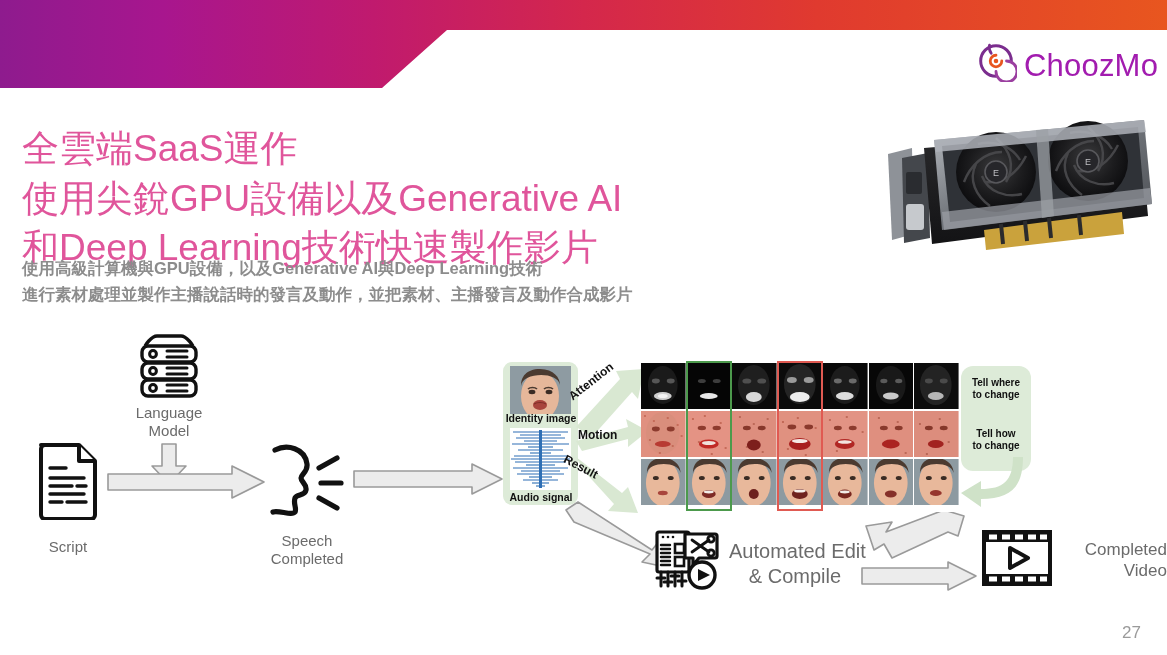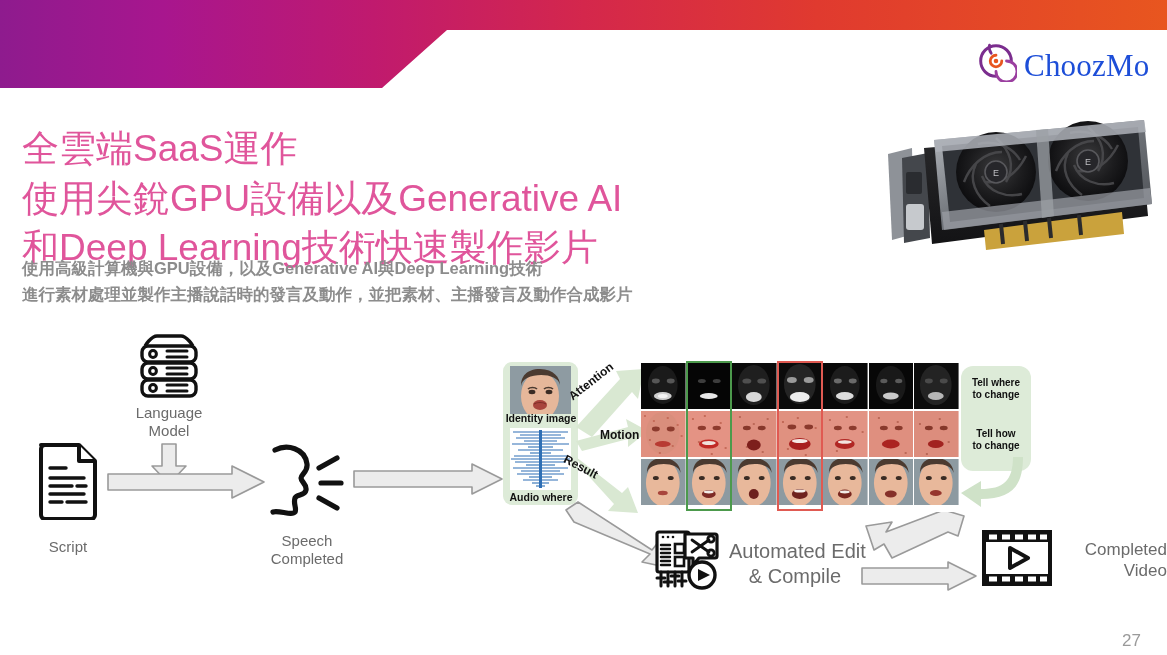--- a/index.html
+++ b/index.html
@@ -21,35 +21,35 @@
   .banner-title{
     position:absolute;left:22px;top:14px;
     color:#ffffff;font-size:33px;font-weight:bold;letter-spacing:1px;
     text-shadow:0 0 3px rgba(255,255,255,.35);
     white-space:nowrap;
   }
 
   
   .logo{position:absolute;left:975px;top:38px;display:flex;align-items:center;gap:7px;}
   .logo-mark{width:42px;height:42px;display:block;}
-  .logo-text{font-size:31px;color:#1d4ed8;letter-spacing:.2px;font-family:Liberation Serif, serif;margin-top:10px;}
+  .logo-text{font-size:31px;color:#a21caf;letter-spacing:.2px;font-family:Liberation Sans, sans-serif;margin-top:10px;}
 
   
   .headline{
     position:absolute;left:22px;top:124px;
     color:#E0559B;font-size:37px;font-weight:normal;line-height:1.34;
     white-space:pre;
   }
   .subtext{
     position:absolute;left:22px;top:255px;
     color:#8C8C8C;font-size:16.5px;font-weight:bold;line-height:1.6;
     white-space:pre;
   }
   .pagenum{
-    position:absolute;right:26px;bottom:4px;
+    position:absolute;right:26px;bottom:12px;
     color:#9A9A9A;font-size:17px;
   }
 
   
   .gpu-wrap{position:absolute;left:872px;top:112px;width:288px;height:150px;}
 
   
   .node-label{
     position:absolute;color:#6B6B6B;font-size:15px;text-align:center;line-height:1.18;
     white-space:pre;
@@ -317,33 +317,33 @@
         <line x1="11" y1="43" x2="50" y2="43"></line>
         <line x1="7" y1="46" x2="54" y2="46"></line>
         <line x1="19" y1="49" x2="42" y2="49"></line>
         <line x1="13" y1="52" x2="48" y2="52"></line>
         <line x1="22" y1="55" x2="39" y2="55"></line>
         <line x1="26" y1="58" x2="35" y2="58"></line>
       </g>
       <rect x="29" y="2" width="3" height="58" fill="#2E6FB5"></rect>
     </svg>
   </div>
-  <div class="audcap">Audio where</div>
+  <div class="audcap">Audio signal</div>
 
   <div class="arrow" style="left:572px;top:365px;width:76px;height:150px;">
     <svg viewBox="0 0 76 150" width="76" height="150">
       <g fill="#D9E8D2">
         <path d="M4 62 L48 14 L44 6 L72 4 L66 34 L60 27 L20 72 Z"></path>
         <path d="M4 76 L56 62 L54 54 L76 66 L56 82 L56 74 L10 86 Z"></path>
         <path d="M4 92 L50 128 L56 122 L66 148 L36 146 L42 139 L12 106 Z"></path>
       </g>
     </svg>
   </div>
   <div class="gl-label" style="left:566px;top:392px;transform:rotate(-38deg);transform-origin:left top;">Attention</div>
-  <div class="gl-label" style="left:578px;top:428px;margin-left:22px;">Motion</div>
+  <div class="gl-label" style="left:578px;top:428px;">Motion</div>
   <div class="gl-label" style="left:568px;top:452px;transform:rotate(28deg);transform-origin:left top;">Result</div>
 
   <div class="grid">
 
     <div class="grow" style="top:0;">
       <div class="gcell">
         <svg viewBox="0 0 45 46" width="100%" height="100%" preserveAspectRatio="none">
           <rect width="45" height="46" fill="#070707"></rect>
           <ellipse cx="22" cy="22" rx="15" ry="19" fill="#1a1a1a"></ellipse>
           <ellipse cx="15" cy="18" rx="4" ry="2.4" fill="#565656"></ellipse>

